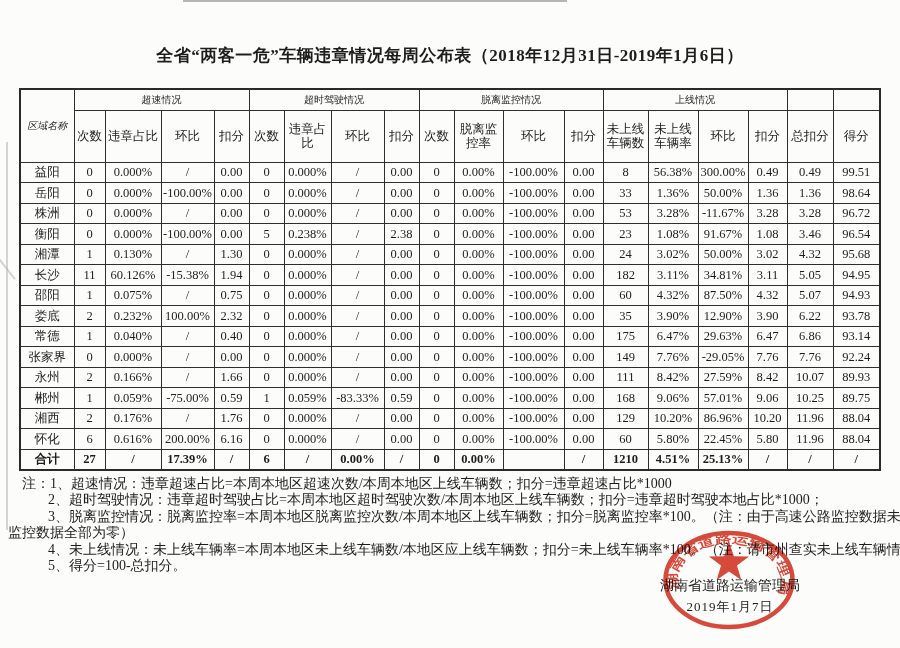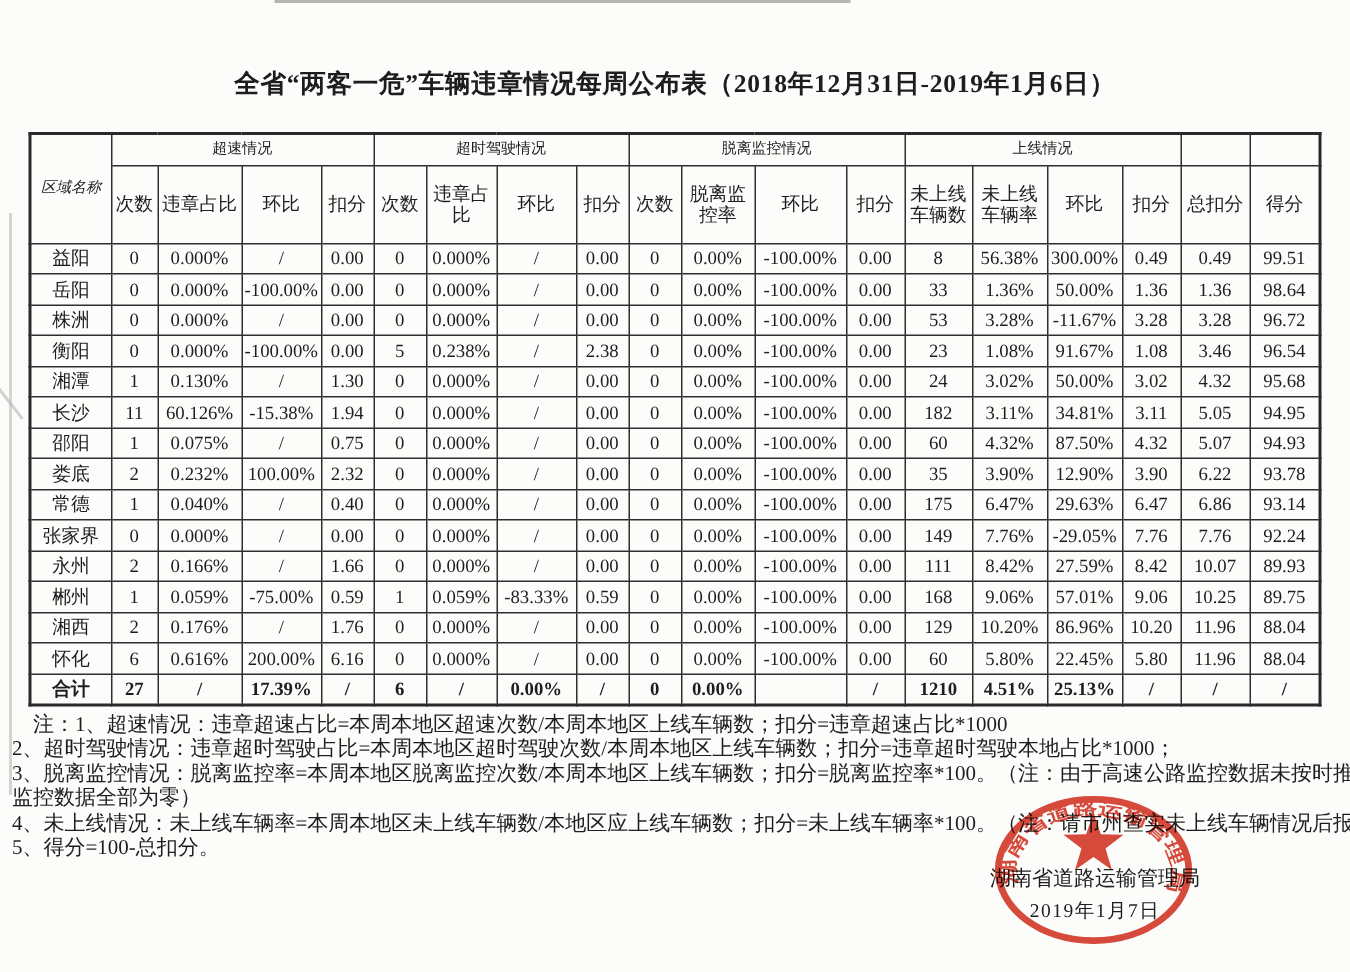--- a/index.html
+++ b/index.html
@@ -51,21 +51,21 @@
   th.region-head { font-size: 13px; font-style: italic; }
 
   .notes {
     margin: 5px 8px 16px 8px;
     font-size: 14px;
     line-height: 16.6px;
     white-space: nowrap;
   }
   .note-line { padding-left: 0; }
   .note-line.first { padding-left: 14px; }
-  .note-line.indent { }
+  .note-line.indent { padding-left: 40px; }
 
   .signature {
     position: absolute;
     left: 630px; top: 577px;
     width: 200px;
     text-align: center;
   }
   .signature .org  { font-size: 14px; }
   .signature .date { font-size: 13px; margin-top: 3px; letter-spacing: 1px; }
 

